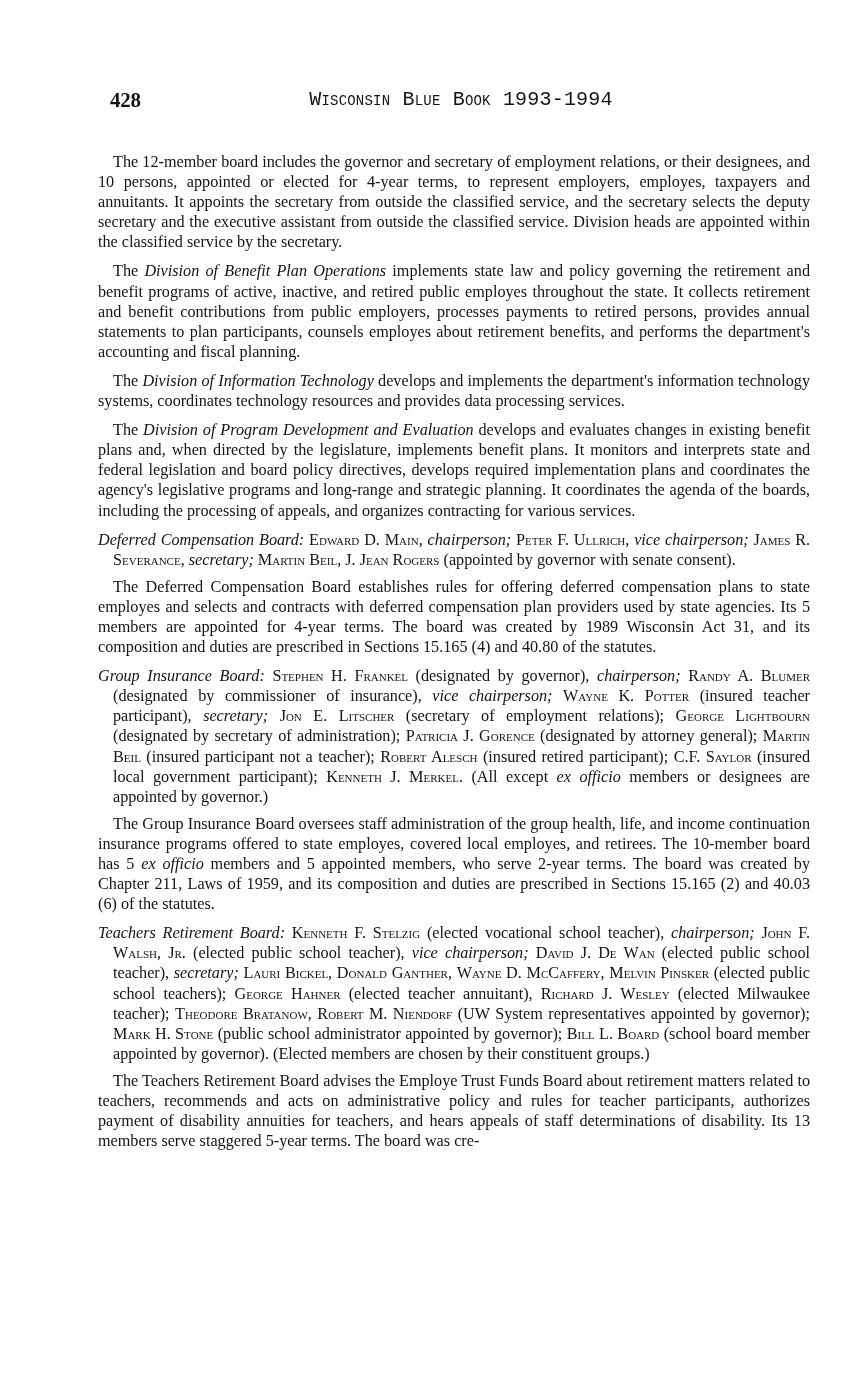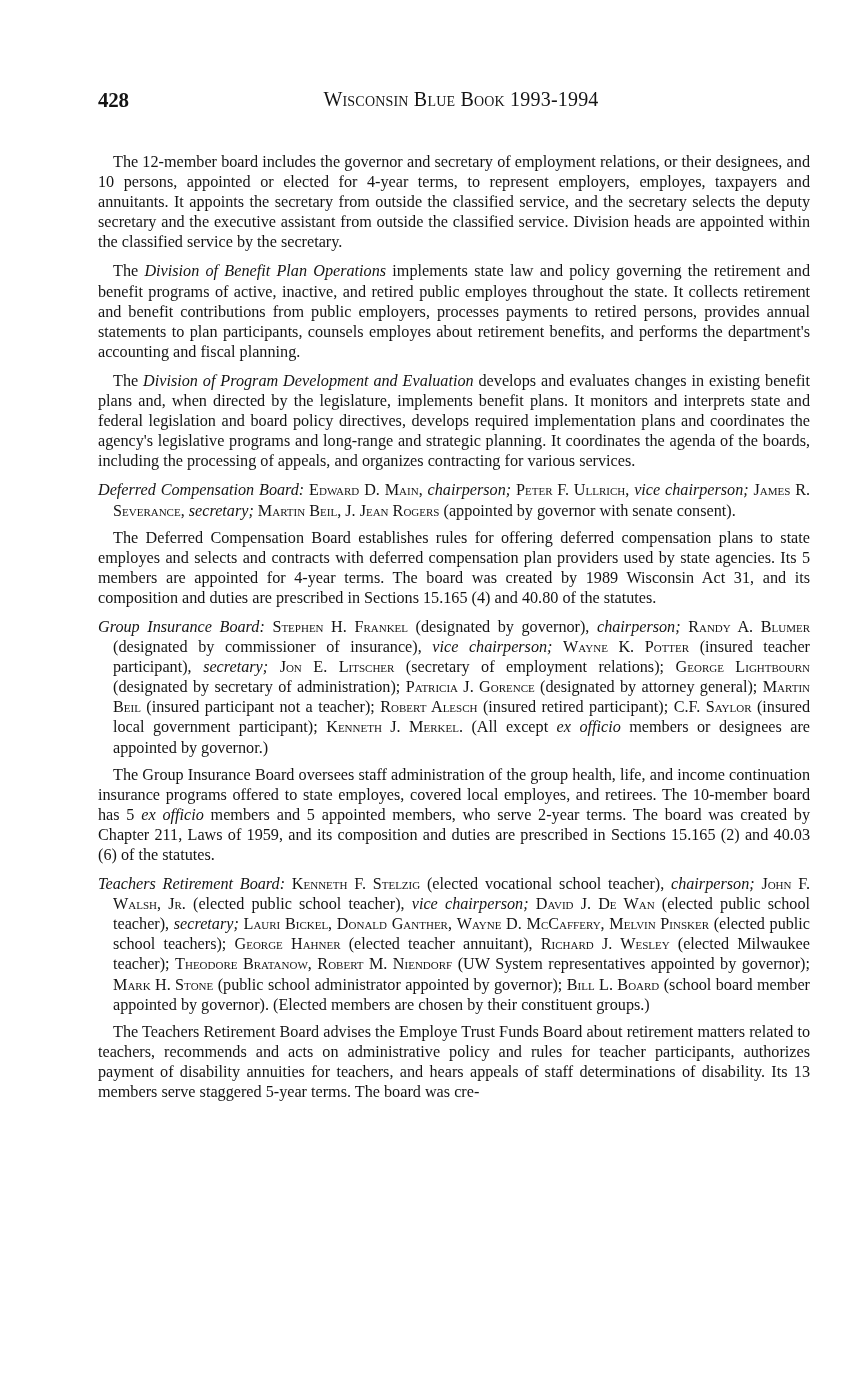--- a/index.html
+++ b/index.html
@@ -4,26 +4,26 @@
 <style>
   html, body { margin: 0; padding: 0; background: #ffffff; }
   body {
     width: 859px; height: 1380px; position: relative; overflow: hidden;
     font-family: "Liberation Serif", "DejaVu Serif", serif;
     color: #141414;
   }
   .page { position: absolute; left: 98px; top: 0; width: 712px; }
   .header { position: absolute; top: 88px; left: 0; width: 712px; height: 28px; }
   .page-number {
-    position: absolute; left: 0; top: 0;
+    position: absolute; left: 12px; top: 0;
     font-weight: bold; font-size: 21px; letter-spacing: -0.3px;
   }
   .running-title {
     position: absolute; left: 143px; top: 0; width: 440px; text-align: center;
-    font-size: 20px; font-variant: small-caps; letter-spacing: 0.2px;
+    font-size: 20px; font-variant: small-caps; letter-spacing: 0.2px; font-family: Liberation Mono, monospace;
   }
   .body-text {
     position: absolute; top: 152px; left: 0; width: 712px;
     font-size: 16.2px; line-height: 20.1px; text-align: justify;
     hyphens: manual;
   }
   p { margin: 0 0 9px 0; text-indent: 15px; }
   p.board { text-indent: -15px; padding-left: 15px; margin-bottom: 7px; }
   .sc { font-variant: small-caps; }
   em { font-style: italic; }
@@ -42,20 +42,21 @@
     <span class="running-title">Wisconsin Blue Book 1993-1994</span>
   </div>
 
   <div class="body-text">
 
     <p>The 12-member board includes the governor and secretary of employment relations, or their designees, and 10 persons, appointed or elected for 4-year terms, to represent employers, employes, taxpayers and annuitants. It appoints the secretary from outside the classified service, and the secretary selects the deputy secretary and the executive assistant from outside the classified service. Division heads are appointed within the classified service by the secretary.</p>
 
 
     <p><span>The </span><em>Division of Benefit Plan Operations</em><span> implements state law and policy governing the retirement and benefit programs of active, inactive, and retired public employes throughout the state. It collects retirement and benefit contributions from public employers, processes payments to retired persons, provides annual statements to plan participants, counsels employes about retirement benefits, and performs the department's accounting and fiscal planning.</span></p>
 
+    <p><span>The </span><em>Division of Information Technology</em><span> develops and implements the department's information technology systems, coordinates technology resources and provides data processing services.</span></p>
 
     <p><span>The </span><em>Division of Program Development and Evaluation</em><span> develops and evaluates changes in existing benefit plans and, when directed by the legislature, implements benefit plans. It monitors and interprets state and federal legislation and board policy directives, develops required implementation plans and coordinates the agency's legislative programs and long-range and strategic planning. It coordinates the agenda of the boards, including the processing of appeals, and organizes contracting for various services.</span></p>
 
 
     <p class="board"><em>Deferred Compensation Board:</em> <span class="members"><span class="sc">Edward D. Main</span><span>, </span><em>chairperson;</em> <span class="sc">Peter F. Ullrich</span><span>, </span><em>vice chairperson;</em> <span class="sc">James R. Severance</span><span>, </span><em>secretary;</em> <span class="sc">Martin Beil</span>, <span class="sc">J. Jean Rogers</span> (appointed by governor with senate consent).</span></p>
 
     <p>The Deferred Compensation Board establishes rules for offering deferred compensation plans to state employes and selects and contracts with deferred compensation plan providers used by state agencies. Its 5 members are appointed for 4-year terms. The board was created by 1989 Wisconsin Act 31, and its composition and duties are prescribed in Sections 15.165 (4) and 40.80 of the statutes.</p>
 
     <p class="board"><em>Group Insurance Board:</em> <span class="members"><span class="sc">Stephen H. Frankel</span><span> (designated by governor), </span><em>chairperson;</em> <span class="sc">Randy A. Blumer</span><span> (designated by commissioner of insurance), </span><em>vice chairperson;</em> <span class="sc">Wayne K. Potter</span><span> (insured teacher participant), </span><em>secretary;</em> <span class="sc">Jon E. Litscher</span><span> (secretary of employment relations);</span> <span class="sc">George Lightbourn</span><span> (designated by secretary of administration);</span> <span class="sc">Patricia J. Gorence</span><span> (designated by attorney general);</span> <span class="sc">Martin Beil</span><span> (insured participant not a teacher);</span> <span class="sc">Robert Alesch</span><span> (insured retired participant);</span> <span class="sc">C.F. Saylor</span><span> (insured local government participant);</span> <span class="sc">Kenneth J. Merkel</span><span>.</span></span><span> (All except </span><em>ex officio</em><span> members or designees are appointed by governor.)</span></p>
 

